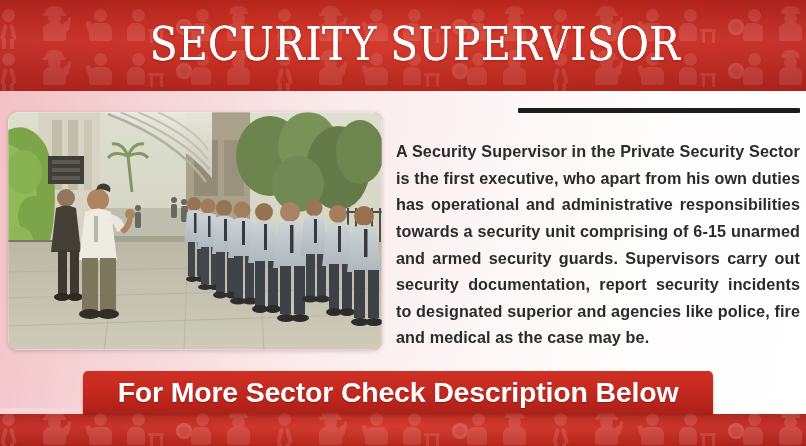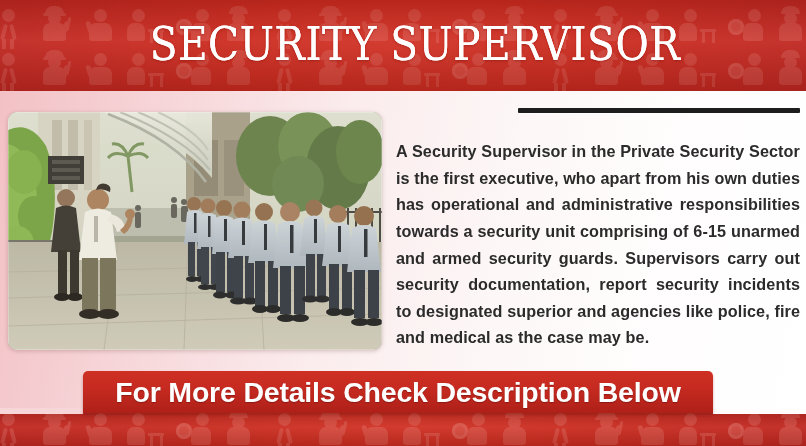--- a/index.html
+++ b/index.html
@@ -630,21 +630,21 @@
 
       <rect x="0" y="0" width="374" height="238" fill="#d8c8a0" opacity=".13"></rect>
       <rect x="0" y="0" width="374" height="238" fill="none" stroke="#ffffff" stroke-width="2" opacity=".25"></rect>
     </svg>
   </div>
 
   <div class="rule"></div>
   <p class="bodytext">A Security Supervisor in the Private Security Sector is the first executive, who apart from his own duties has operational and administrative responsibilities towards a security unit comprising of 6-15 unarmed and armed security guards. Supervisors carry out security documentation, report security incidents to designated superior and agencies like police, fire and medical as the case may be.</p>
 
   <div class="cta">
-    <span>For More Details Check Description Below</span>
+    <span>For More Sector Check Description Below</span>
   </div>
 
   <div class="notch-l"></div>
   <div class="notch-r"></div>
 
   <div class="footer">
     <div class="pattern">
       <div class="row" style="top:-2px">
         <span class="ico">
             <i class="hd"></i>

